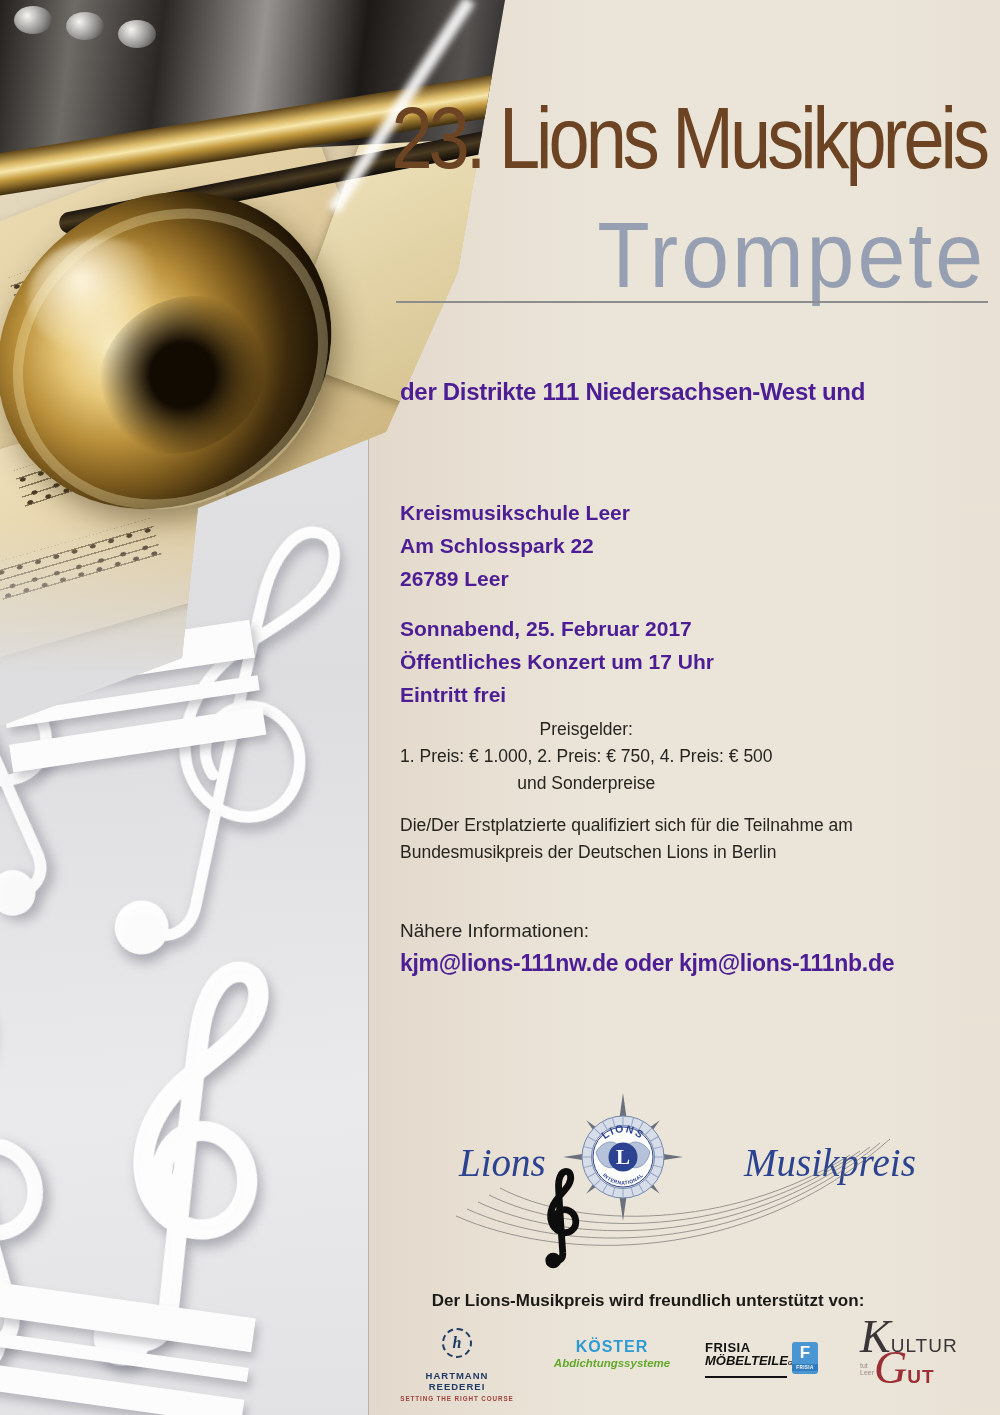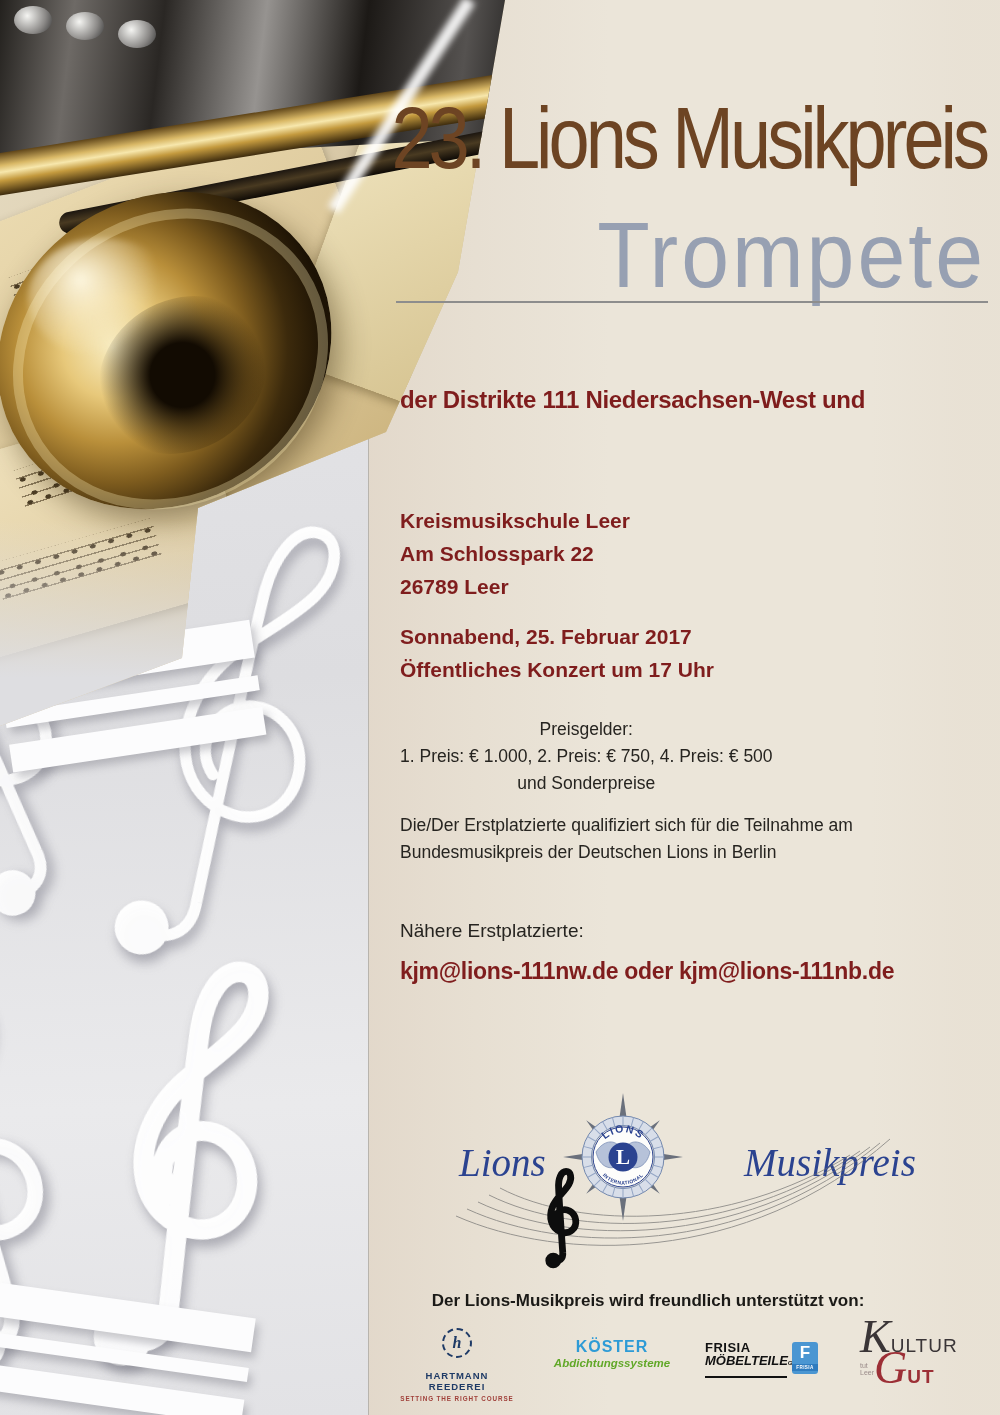--- a/index.html
+++ b/index.html
@@ -25,21 +25,21 @@
       radial-gradient(ellipse 3.2px 2.4px at 6px 11px,#30220d 88%,rgba(0,0,0,0) 90%),
       radial-gradient(ellipse 3px 2.2px at 13px 27px,#30220d 88%,rgba(0,0,0,0) 90%);
       background-size:auto,19px 24px,23px 31px;opacity:.85;}
   
   #title{right:14px;top:88px;font-size:74px;letter-spacing:-4px;color:#6d4423;white-space:nowrap;
          transform:scaleY(1.18);transform-origin:top right;font-weight:400;}
   #subtitle{right:14px;top:202px;font-size:86px;letter-spacing:3px;color:#97a0b2;white-space:nowrap;
          transform:scaleY(1.08);transform-origin:top right;}
   #title-rule{left:396px;right:12px;top:301px;border-top:2px solid #8d8d8d;height:0;}
   
-  .blk{color:#7f1d1d;margin-top:8px;}
+  .blk{color:#4c1d95;}
   #districts{left:400px;top:374px;font-size:24px;font-weight:700;line-height:36px;letter-spacing:-.3px;display:inline-block;}
   #districts .l2{text-align:right;}
   #venue,#event{left:400px;font-size:21px;font-weight:700;line-height:33px;}
   #venue{top:496px;}
   #event{top:612px;}
   #prizes,#qualification{left:400px;font-size:17.5px;line-height:27px;color:#262420;}
   #prizes{top:716px;text-align:center;}
   #qualification{top:812px;}
   #contact-heading{left:400px;top:920px;font-size:19px;color:#262420;}
   #contact-emails{left:400px;top:950px;font-size:23px;font-weight:700;letter-spacing:-.3px;}
@@ -169,34 +169,35 @@
 
   <div class="abs blk" id="venue">
     <div>Kreismusikschule Leer</div>
     <div>Am Schlosspark 22</div>
     <div>26789 Leer</div>
   </div>
 
   <div class="abs blk" id="event">
     <div>Sonnabend, 25. Februar 2017</div>
     <div>Öffentliches Konzert um 17 Uhr</div>
+    <div>Eintritt frei</div>
   </div>
 
   <div class="abs" id="prizes">
     <div>Preisgelder:</div>
     <div>1. Preis: € 1.000, 2. Preis: € 750, 4. Preis: € 500</div>
     <div>und Sonderpreise</div>
   </div>
 
   <div class="abs" id="qualification">
     <div>Die/Der Erstplatzierte qualifiziert sich für die Teilnahme am</div>
     <div>Bundesmusikpreis der Deutschen Lions in Berlin</div>
   </div>
 
-  <div class="abs" id="contact-heading">Nähere Erstplatzierte:</div>
+  <div class="abs" id="contact-heading">Nähere Informationen:</div>
   <div class="abs blk" id="contact-emails">kjm@lions-111nw.de oder kjm@lions-111nb.de</div>
 
   <div class="abs logo-word" id="logo-lions">Lions</div>
   <div class="abs logo-word" id="logo-musikpreis">Musikpreis</div>
 
   <svg class="abs" style="left:430px;top:1080px" width="520" height="185" viewBox="0 0 520 185">
     <g fill="none" stroke="#6b6b6b" stroke-width="1" opacity=".65">
       <path d="M70 108 C150 150, 300 150, 420 75"></path>
       <path d="M59 115 C145 158, 304 159, 430 71"></path>
       <path d="M48 122 C140 166, 308 168, 440 67"></path>

